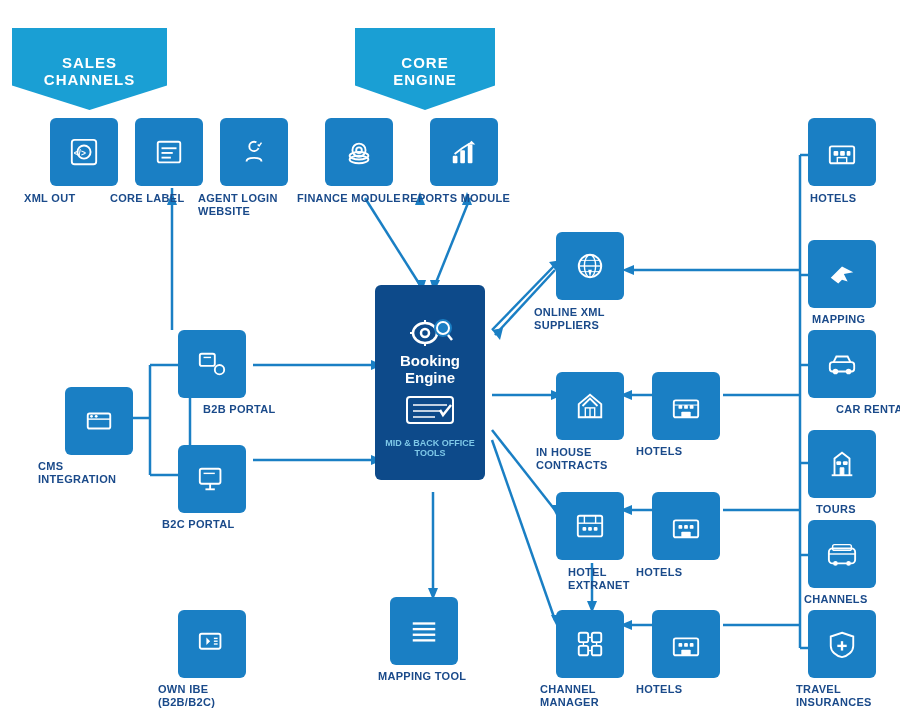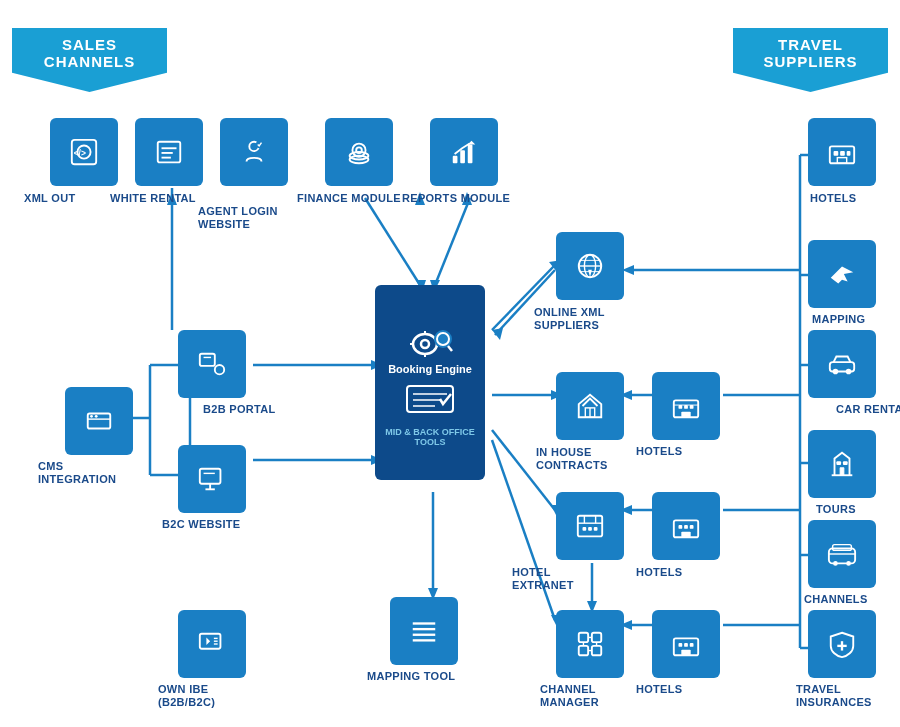--- a/index.html
+++ b/index.html
@@ -16,21 +16,21 @@
       width: 900px;
       height: 727px;
       position: relative;
       background: #fff;
     }
 
     
     .header-banner {
       position: absolute;
       top: 28px;
-      padding: 8px 18px;
+      padding: 26px 18px;
       background: #1a9fd4;
       color: #fff;
       font-weight: 900;
       font-size: 15px;
       letter-spacing: 1px;
       clip-path: polygon(0 0, 100% 0, 100% 70%, 50% 100%, 0 70%);
       text-align: center;
     }
     .banner-sales { left: 12px; width: 155px; padding-bottom: 22px; }
     .banner-core { left: 355px; width: 140px; padding-bottom: 22px; }
@@ -72,21 +72,21 @@
       color: #1a4a8a;
       font-weight: 800;
       font-size: 11px;
       letter-spacing: 0.3px;
       line-height: 1.2;
       white-space: nowrap;
     }
 
     .booking-label-top {
       color: #fff;
-      font-size: 11px;
+      font-size: 15px;
       font-weight: 900;
       text-align: center;
       margin-top: 4px;
     }
     .booking-label-bot {
       color: #7ec8e8;
       font-size: 9px;
       font-weight: 700;
       text-align: center;
       margin-top: 12px;
@@ -102,22 +102,22 @@
     }
   </style>
 </head>
 <body>
 
 <div class="diagram-container">
 
   <div class="header-banner banner-sales">
     <span>SALES CHANNELS</span>
   </div>
-  <div class="header-banner banner-travel">
-    <span>TRAVEL SUPPLIERS</span>
+  <div class="header-banner banner-core">
+    <span>CORE ENGINE</span>
   </div>
 
   <svg class="arrows-svg">
 
     <line x1="172" y1="188" x2="172" y2="330" stroke="#1a7fc4" stroke-width="2.5"></line>
 
     <polygon points="172,192 167,205 177,205" fill="#1a7fc4"></polygon>
 
     <line x1="190" y1="370" x2="190" y2="460" stroke="#1a7fc4" stroke-width="2.5"></line>
 
@@ -200,50 +200,50 @@
   <div class="icon-label" style="left:24px;top:192px;width:72px;">XML OUT</div>
 
   <div class="icon-box small" style="left:135px;top:118px;">
     <svg viewBox="0 0 32 32">
       <rect x="4" y="5" width="24" height="22" rx="2" fill="none" stroke="#fff" stroke-width="2"></rect>
       <line x1="8" y1="12" x2="24" y2="12" stroke="#fff" stroke-width="2"></line>
       <line x1="8" y1="17" x2="20" y2="17" stroke="#fff" stroke-width="2"></line>
       <line x1="8" y1="22" x2="18" y2="22" stroke="#fff" stroke-width="2"></line>
     </svg>
   </div>
-  <div class="icon-label" style="left:110px;top:192px;width:72px;">WHITE RENTAL</div>
+  <div class="icon-label" style="left:110px;top:192px;width:72px;">CORE LABEL</div>
 
   <div class="icon-box small" style="left:220px;top:118px;">
     <svg viewBox="0 0 32 32">
       <circle cx="16" cy="10" r="5" fill="none" stroke="#fff" stroke-width="2"></circle>
       <path d="M8 26c0-5 16-5 16 0" fill="none" stroke="#fff" stroke-width="2"></path>
       <circle cx="22" cy="8" r="4" fill="#1a7fc4"></circle>
       <path d="M20 8l1.5 1.5L24 6" stroke="#fff" stroke-width="1.5" fill="none"></path>
     </svg>
   </div>
-  <div class="icon-label" style="left:198px;top:205px;width:72px;">AGENT LOGIN<br>WEBSITE</div>
+  <div class="icon-label" style="left:198px;top:192px;width:72px;">AGENT LOGIN<br>WEBSITE</div>
 
   <div class="icon-box small" style="left:178px;top:330px;">
     <svg viewBox="0 0 32 32">
       <rect x="3" y="5" width="16" height="13" rx="2" fill="none" stroke="#fff" stroke-width="2"></rect>
       <circle cx="24" cy="22" r="5" fill="none" stroke="#fff" stroke-width="2"></circle>
       <line x1="7" y1="9" x2="15" y2="9" stroke="#fff" stroke-width="1.5"></line>
     </svg>
   </div>
   <div class="icon-label" style="left:163px;top:403px;width:78px;margin-left:40px;">B2B PORTAL</div>
 
   <div class="icon-box small" style="left:178px;top:445px;">
     <svg viewBox="0 0 32 32">
       <rect x="3" y="5" width="22" height="16" rx="2" fill="none" stroke="#fff" stroke-width="2"></rect>
       <line x1="14" y1="21" x2="14" y2="27" stroke="#fff" stroke-width="2"></line>
       <line x1="9" y1="27" x2="19" y2="27" stroke="#fff" stroke-width="2"></line>
       <line x1="7" y1="10" x2="19" y2="10" stroke="#fff" stroke-width="1.5"></line>
     </svg>
   </div>
-  <div class="icon-label" style="left:162px;top:518px;width:78px;">B2C WEBSITE</div>
+  <div class="icon-label" style="left:162px;top:518px;width:78px;">B2C PORTAL</div>
 
   <div class="icon-box small" style="left:65px;top:387px;">
     <svg viewBox="0 0 32 32">
       <rect x="4" y="8" width="24" height="16" rx="2" fill="none" stroke="#fff" stroke-width="2"></rect>
       <line x1="4" y1="14" x2="28" y2="14" stroke="#fff" stroke-width="1.5"></line>
       <circle cx="8" cy="11" r="1.5" fill="#fff"></circle>
       <circle cx="13" cy="11" r="1.5" fill="#fff"></circle>
     </svg>
   </div>
   <div class="icon-label" style="left:38px;top:460px;width:80px;">CMS<br>INTEGRATION</div>
@@ -303,21 +303,21 @@
   </div>
 
   <div class="icon-box small" style="left:390px;top:597px;">
     <svg viewBox="0 0 32 32">
       <line x1="4" y1="8" x2="28" y2="8" stroke="#fff" stroke-width="2.5"></line>
       <line x1="4" y1="14" x2="28" y2="14" stroke="#fff" stroke-width="2.5"></line>
       <line x1="4" y1="20" x2="28" y2="20" stroke="#fff" stroke-width="2.5"></line>
       <line x1="4" y1="26" x2="28" y2="26" stroke="#fff" stroke-width="2.5"></line>
     </svg>
   </div>
-  <div class="icon-label" style="left:367px;top:670px;width:88px;">MAPPING TOOL</div>
+  <div class="icon-label" style="left:378px;top:670px;width:88px;">MAPPING TOOL</div>
 
   <div class="icon-box small" style="left:556px;top:232px;">
     <svg viewBox="0 0 32 32">
       <circle cx="16" cy="16" r="12" fill="none" stroke="#fff" stroke-width="2"></circle>
       <ellipse cx="16" cy="16" rx="6" ry="12" fill="none" stroke="#fff" stroke-width="1.5"></ellipse>
       <line x1="4" y1="16" x2="28" y2="16" stroke="#fff" stroke-width="1.5"></line>
       <line x1="6" y1="10" x2="26" y2="10" stroke="#fff" stroke-width="1"></line>
       <line x1="6" y1="22" x2="26" y2="22" stroke="#fff" stroke-width="1"></line>
       <polygon points="14,20 16,28 18,20" fill="#fff"></polygon>
     </svg>
@@ -337,21 +337,21 @@
   <div class="icon-box small" style="left:556px;top:492px;">
     <svg viewBox="0 0 32 32">
       <rect x="3" y="5" width="26" height="22" rx="2" fill="none" stroke="#fff" stroke-width="2"></rect>
       <line x1="3" y1="13" x2="29" y2="13" stroke="#fff" stroke-width="1.5"></line>
       <rect x="8" y="17" width="4" height="4" fill="#fff" rx="1"></rect>
       <rect x="14" y="17" width="4" height="4" fill="#fff" rx="1"></rect>
       <rect x="20" y="17" width="4" height="4" fill="#fff" rx="1"></rect>
       <path d="M10 13 L10 5 M22 13 L22 5" stroke="#fff" stroke-width="1.5"></path>
     </svg>
   </div>
-  <div class="icon-label" style="left:512px;top:566px;width:84px;">HOTEL<br>EXTRANET</div>
+  <div class="icon-label" style="left:568px;top:566px;width:84px;">HOTEL<br>EXTRANET</div>
 
   <div class="icon-box small" style="left:556px;top:610px;">
     <svg viewBox="0 0 32 32">
       <rect x="4" y="4" width="10" height="10" rx="2" fill="none" stroke="#fff" stroke-width="2"></rect>
       <rect x="18" y="4" width="10" height="10" rx="2" fill="none" stroke="#fff" stroke-width="2"></rect>
       <rect x="4" y="18" width="10" height="10" rx="2" fill="none" stroke="#fff" stroke-width="2"></rect>
       <rect x="18" y="18" width="10" height="10" rx="2" fill="none" stroke="#fff" stroke-width="2"></rect>
       <line x1="9" y1="14" x2="9" y2="18" stroke="#fff" stroke-width="1.5"></line>
       <line x1="23" y1="14" x2="23" y2="18" stroke="#fff" stroke-width="1.5"></line>
       <line x1="14" y1="9" x2="18" y2="9" stroke="#fff" stroke-width="1.5"></line>

